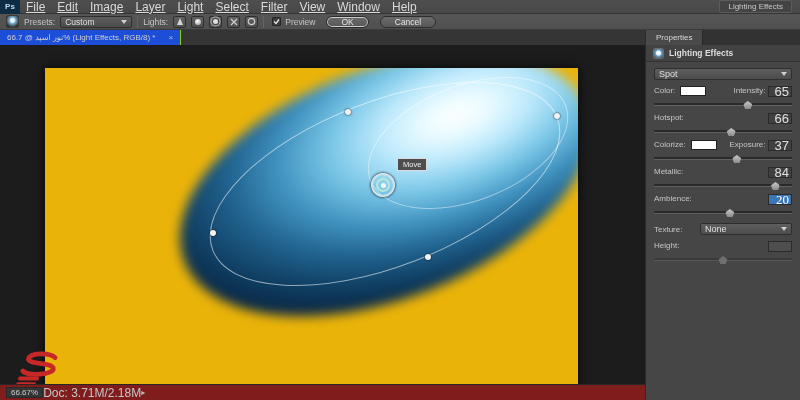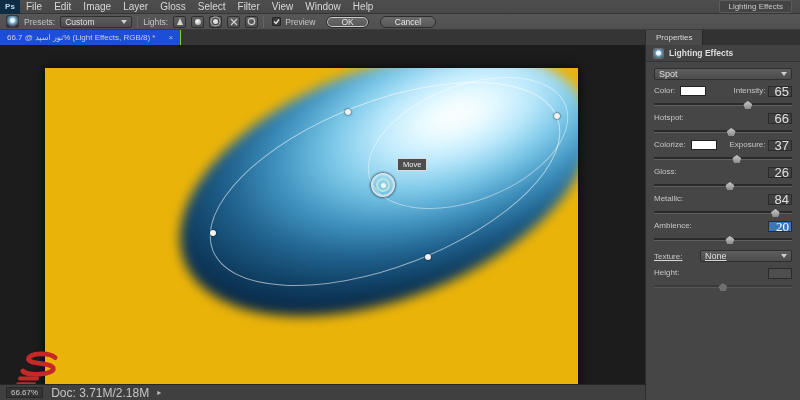--- a/index.html
+++ b/index.html
@@ -8,21 +8,21 @@
     position:relative; overflow:hidden; background:#535353;
     font-family:"Liberation Sans", sans-serif; color:#d6d6d6; font-size:9px;
   }
 
   
   #menubar { position:absolute; left:0; top:0; width:800px; height:14px;
     background:linear-gradient(#4e4e4e,#484848); border-bottom:1px solid #353535;
     display:flex; align-items:center; }
   #ps-logo { width:20px; height:14px; background:#0e2d44; color:#bcdcf5;
     font-weight:bold; font-size:8px; display:flex; align-items:center; justify-content:center; }
-  .menu-item { padding:0 6px; font-size:10px; color:#d9d9d9; line-height:14px; cursor:default; }
+  .menu-item { padding:0 6px; font-size:12px; color:#d9d9d9; line-height:14px; cursor:default;text-decoration:underline; }
   #workspace-box { margin-left:auto; margin-right:8px; padding:1px 8px;
     font-size:8px; color:#c9c9c9; background:#444; border:1px solid #5c5c5c; border-radius:2px; }
 
   
   #optionsbar { position:absolute; left:0; top:14px; width:800px; height:16px;
     background:linear-gradient(#565656,#505050); border-bottom:1px solid #3a3a3a;
     display:flex; align-items:center; gap:5px; padding:0 6px; font-size:8.5px; }
   .tool-icon { width:13px; height:13px; border:1px solid #3a3a3a; border-radius:2px;
     background:radial-gradient(circle at 50% 40%, #e8f4ff 0 2px, #7fb6d8 3px, #2b2b2b 7px); }
   .opt-label { color:#c6c6c6; }
@@ -104,42 +104,42 @@
   .valbox.disabled { background:#4e4e4e; color:#8a8a8a; }
   .slider { position:relative; height:12px; margin-bottom:2px; }
   .slider .track { position:absolute; left:0; right:0; top:4px; height:2px;
     background:#2a2a2a; box-shadow:0 1px 0 #606060; }
   .slider .thumb { position:absolute; top:2px; width:9px; height:8px;
     transform:translateX(-50%);
     clip-path:polygon(50% 0, 100% 42%, 80% 100%, 20% 100%, 0 42%);
     background:linear-gradient(#c9c9c9,#8b8b8b); }
   .slider.disabled .track { background:#3a3a3a; box-shadow:0 1px 0 #565656; }
   .slider.disabled .thumb { background:#6f6f6f; }
-  .texture-row { display:flex; align-items:center; margin:4px 0 6px 0;text-decoration:underline; }
+  .texture-row { display:flex; align-items:center; margin:4px 0 6px 0; }
   #texture-dd { width:92px; margin-left:auto; }
 
   
   #statusbar { position:absolute; left:0; top:384px; width:645px; height:16px;
-    background:#404040; border-top:1px solid #272727; display:flex; align-items:center;
-    padding:0 6px; gap:8px; }
+    background:#7f1d1d; border-top:1px solid #272727; display:flex; align-items:center;
+    padding:0 6px; }
   #zoom-field { background:#343434; border:1px solid #282828; padding:0 4px;
     height:11px; line-height:10px; font-size:8px; color:#cccccc; }
   #doc-size { font-size:12px; color:#c6c6c6; }
   #status-arrow { font-size:8px; color:#bdbdbd; }
 </style>
 </head>
 <body>
 
 <div id="menubar">
   <div id="ps-logo">Ps</div>
   <span class="menu-item">File</span>
   <span class="menu-item">Edit</span>
   <span class="menu-item">Image</span>
   <span class="menu-item">Layer</span>
-  <span class="menu-item">Gloss</span>
+  <span class="menu-item">Light</span>
   <span class="menu-item">Select</span>
   <span class="menu-item">Filter</span>
   <span class="menu-item">View</span>
   <span class="menu-item">Window</span>
   <span class="menu-item">Help</span>
   <div id="workspace-box">Lighting Effects</div>
 </div>
 
 <div id="optionsbar">
   <div class="tool-icon"></div>
@@ -258,31 +258,20 @@
         <span class="spacer"></span>
         <span class="lbl">Exposure:</span>&nbsp;
         <span class="valbox">37</span>
       </div>
       <div class="slider">
         <div class="track"></div>
           <div class="thumb" style="left: 60%;"></div>
       </div>
     </div>
 
-    <div>
-      <div class="ctl-line">
-        <span class="lbl">Gloss:</span>
-        <span class="spacer"></span>
-        <span class="valbox">26</span>
-      </div>
-      <div class="slider">
-        <div class="track"></div>
-          <div class="thumb" style="left: 55%;"></div>
-      </div>
-    </div>
 
     <div>
       <div class="ctl-line">
         <span class="lbl">Metallic:</span>
         <span class="spacer"></span>
         <span class="valbox">84</span>
       </div>
       <div class="slider">
         <div class="track"></div>
           <div class="thumb" style="left: 88%;"></div>

